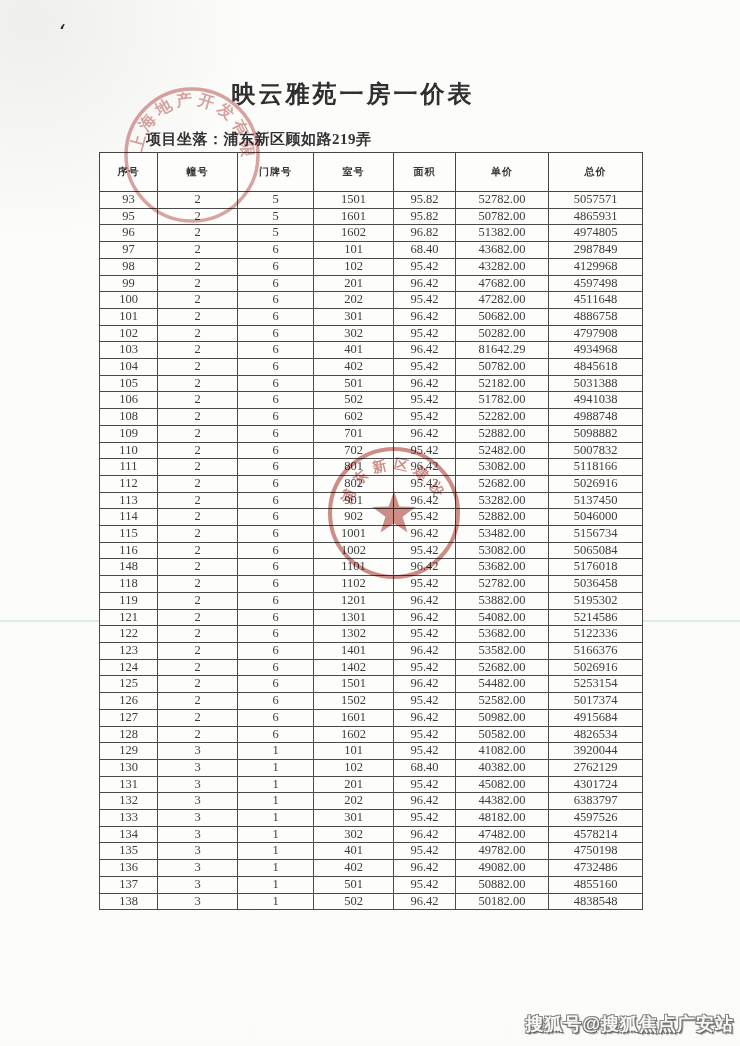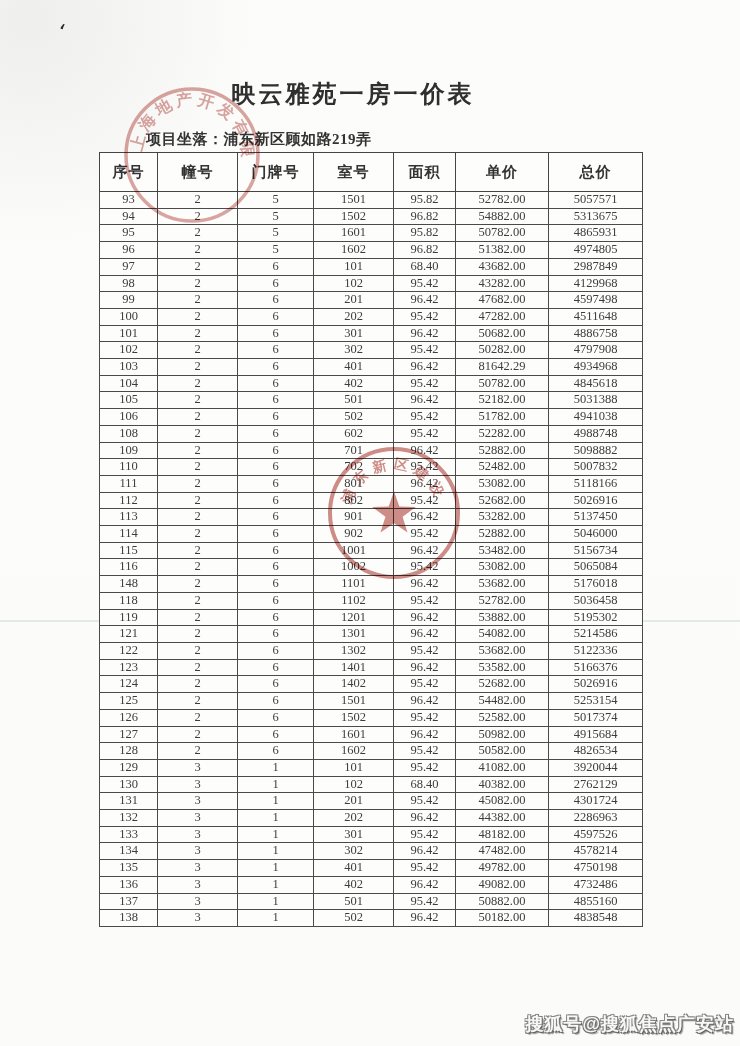--- a/index.html
+++ b/index.html
@@ -36,21 +36,21 @@
     position:absolute;left:0;top:620px;width:740px;height:2px;
     background:#ddece4;z-index:1;
   }
   table.price-table{
     position:absolute;left:99px;top:152px;width:543px;
     border-collapse:collapse;table-layout:fixed;
     background:#fdfdfc;z-index:2;
   }
   table.price-table th{
     border:1px solid #454545;height:38px;
-    font-size:15px;font-weight:600;color:#333;
+    font-size:10px;font-weight:600;color:#333;
     padding:0;text-align:center;letter-spacing:1px;
   }
   table.price-table td{
     border:1px solid #4a4a4a;height:15.7px;line-height:15.7px;
     font-size:12.5px;color:#3d3d3d;
     padding:0;text-align:center;white-space:nowrap;overflow:hidden;
   }
   .stamp{
     position:absolute;z-index:3;pointer-events:none;
     mix-blend-mode:multiply;
@@ -106,29 +106,20 @@
         <tr>
           <td>93</td>
           <td>2</td>
           <td>5</td>
           <td>1501</td>
           <td>95.82</td>
           <td>52782.00</td>
           <td>5057571</td>
         </tr>
         <tr>
-          <td>94</td>
-          <td>2</td>
-          <td>5</td>
-          <td>1502</td>
-          <td>96.82</td>
-          <td>54882.00</td>
-          <td>5313675</td>
-        </tr>
-        <tr>
           <td>95</td>
           <td>2</td>
           <td>5</td>
           <td>1601</td>
           <td>95.82</td>
           <td>50782.00</td>
           <td>4865931</td>
         </tr>
         <tr>
           <td>96</td>
@@ -436,21 +427,21 @@
           <td>45082.00</td>
           <td>4301724</td>
         </tr>
         <tr>
           <td>132</td>
           <td>3</td>
           <td>1</td>
           <td>202</td>
           <td>96.42</td>
           <td>44382.00</td>
-          <td>2286963</td>
+          <td>6383797</td>
         </tr>
         <tr>
           <td>133</td>
           <td>3</td>
           <td>1</td>
           <td>301</td>
           <td>95.42</td>
           <td>48182.00</td>
           <td>4597526</td>
         </tr>

